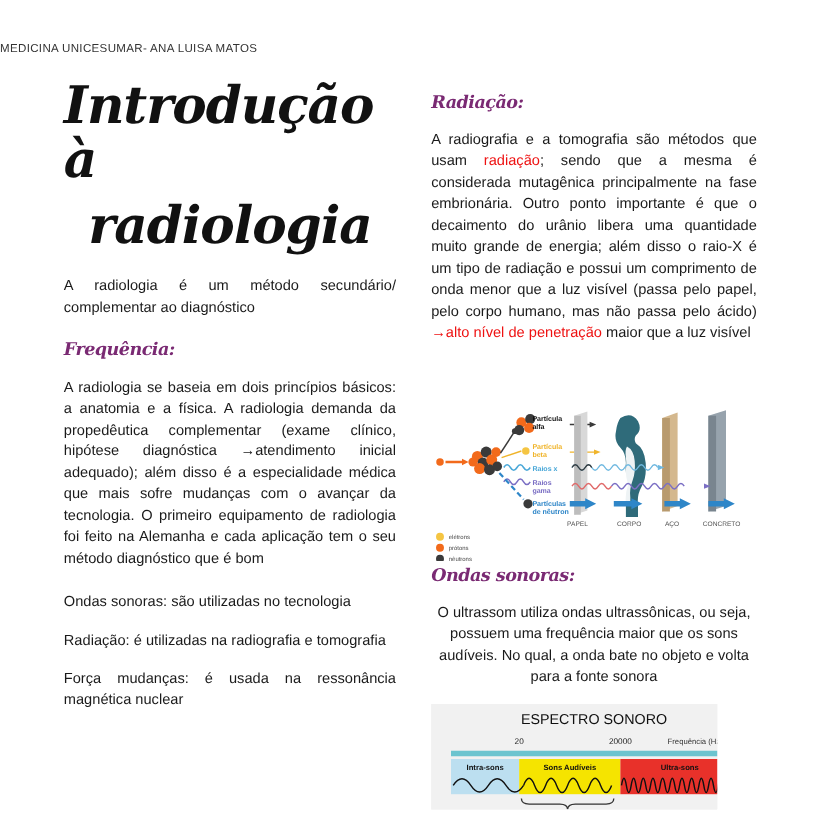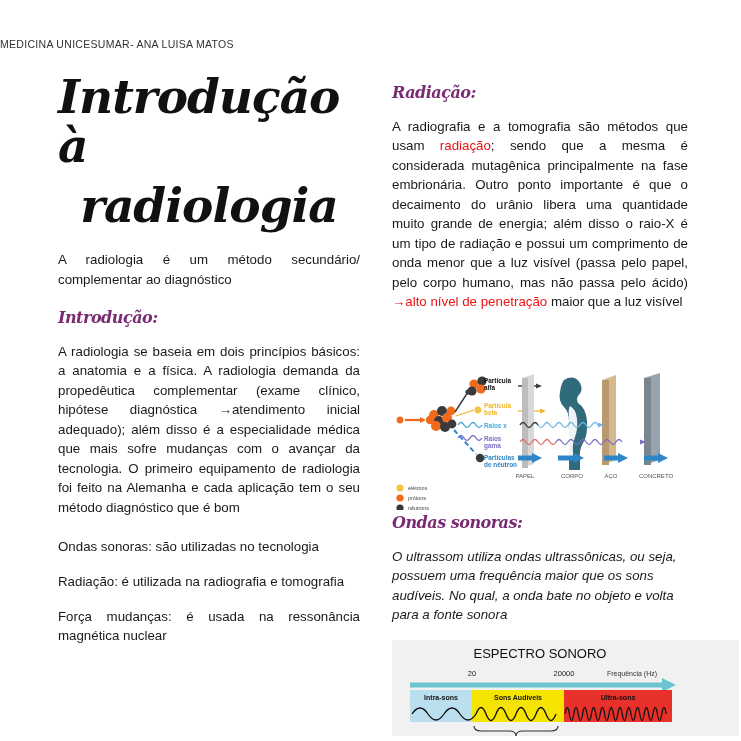--- a/index.html
+++ b/index.html
@@ -47,37 +47,37 @@
     line-height:1.1;
   }
 
   p.body{
     font-size:13.3px;
     line-height:1.47;
     text-align:justify;
     margin:0;
     color:#1a1a1a;
   }
-  p.body.last{text-align:left;font-style:italic;}
+  p.body.last{text-align:center;}
   .gap-m{height:15px;}
   .gap-l{height:20px;}
   b{font-weight:normal;}
   .red{color:#ee1111;}
 
   
   .fig-rad{
     position:absolute;left:392px;top:368px;
     width:296px;height:142px;
   }
   .fig-rad svg{display:block;}
 
   
   .fig-spec{
     position:absolute;left:392px;top:640px;
-    width:347px;height:96px;
+    width:260px;height:96px;
     background:#f1f1f1;
     overflow:hidden;
   }
   .fig-spec svg{display:block;}
 </style>
 </head>
 <body>
 
 <div class="page">
 
@@ -85,30 +85,30 @@
 
   <div class="col col-left" style="top:72px;">
 
     <div class="script-title title-line1">Introdução à</div>
     <div class="script-title title-line2">radiologia</div>
 
     <div class="gap-l"></div>
     <p class="body">A radiologia é um método secundário/ complementar ao diagnóstico</p>
 
     <div class="gap-l"></div>
-    <div class="sec-head">Introdução:</div>
+    <div class="sec-head">Frequência:</div>
 
     <div class="gap-m"></div>
     <p class="body"><span>A radiologia se baseia em dois princípios básicos: a </span><b>anatomia</b><span> e a </span><b>física</b><span>. A radiologia demanda da propedêutica complementar (exame clínico, hipótese diagnóstica →atendimento inicial adequado); além disso é a especialidade médica que mais sofre mudanças com o avançar da tecnologia. O primeiro equipamento de radiologia foi feito na Alemanha e cada aplicação tem o seu método diagnóstico que é bom</span></p>
 
     <div class="gap-l"></div>
     <p class="body"><b>Ondas sonoras:</b><span> são utilizadas no tecnologia</span></p>
 
     <div class="gap-m"></div>
-    <p class="body"><b>Radiação</b><span>: é utilizada na radiografia e tomografia</span></p>
+    <p class="body"><b>Radiação</b><span>: é utilizadas na radiografia e tomografia</span></p>
 
     <div class="gap-m"></div>
     <p class="body"><b>Força mudanças:</b><span> é usada na ressonância magnética nuclear</span></p>
   </div>
 
   <div class="col col-right" style="top:84px;">
 
     <div class="sec-head">Radiação:</div>
 
     <div class="gap-m"></div>

